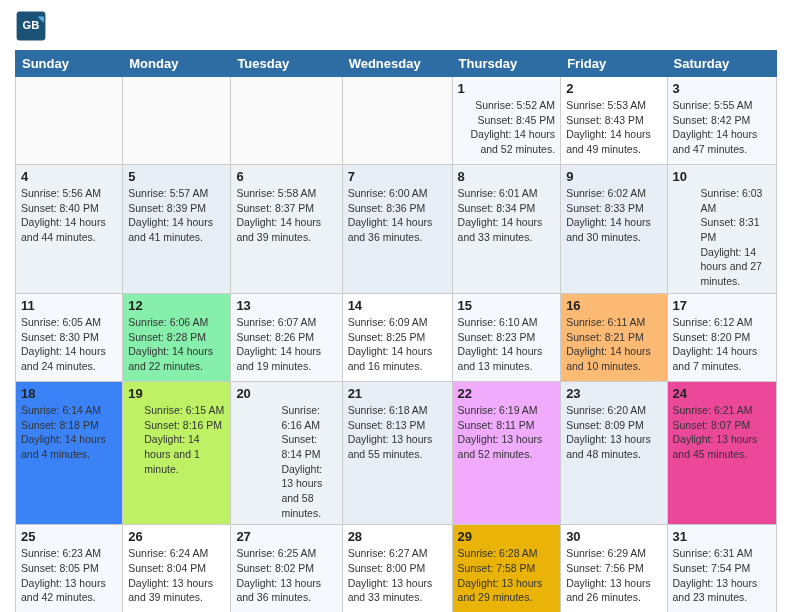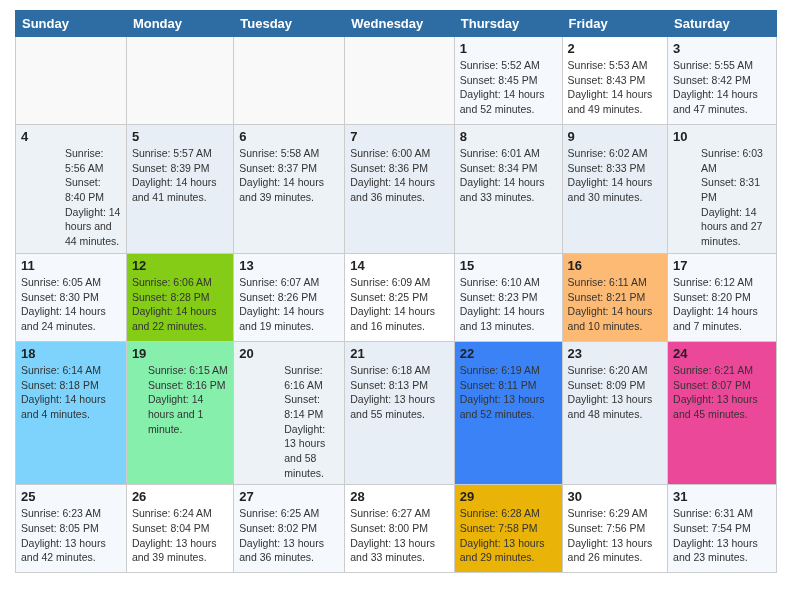--- a/index.html
+++ b/index.html
@@ -21,20 +21,39 @@
     .day-number { font-weight: bold; font-size: 13px; margin-bottom: 2px; color: #222; }
     .day-info { font-size: 10.5px; color: #333; line-height: 1.4; }
     tr:nth-child(even) td { background-color: #f0f4f8; }
     tr:nth-child(even) td:nth-child(even) { background-color: #e8eef5; }
     tr.header-row th { }
   </style>
 </head>
 <body>
 
 <div class="container">
+  <div class="header">
+    <div class="logo">
+      <svg class="logo-icon" viewBox="0 0 40 40" xmlns="http://www.w3.org/2000/svg">
+        <rect x="2" y="2" width="36" height="36" rx="4" fill="#1a5276"></rect>
+        <text x="20" y="24" text-anchor="middle" fill="white" font-size="14" font-weight="bold" font-family="Arial">GB</text>
+        <polygon points="28,8 36,16 36,8" fill="#5dade2"></polygon>
+      </svg>
+      <div>
+        <div style="font-size:20px;font-weight:bold;color:#1a5276;line-height:1.1;">
+          <span style="color:#2e86c1;"></span><br>
+          <span></span>
+        </div>
+      </div>
+    </div>
+    <div class="title-block">
+      <div class="month-title"></div>
+      <div class="location-title"></div>
+    </div>
+  </div>
 
   <table>
     <thead>
       <tr class="header-row">
       <th>Sunday</th>
           <th>Monday</th>
           <th>Tuesday</th>
           <th>Wednesday</th>
           <th>Thursday</th>
           <th>Friday</th>
@@ -42,41 +61,41 @@
         </tr>
     </thead>
     <tbody id="calendar-body">
     <tr>
           <td class="empty" style="background-color: rgb(249, 249, 249);"></td>
           <td class="empty" style="background-color: rgb(249, 249, 249);"></td>
           <td class="empty" style="background-color: rgb(249, 249, 249);"></td>
           <td class="empty" style="background-color: rgb(249, 249, 249);"></td>
           <td style="background-color: rgb(245, 248, 252);">
             <div class="day-number">1</div>
-            <div class="day-info" style="white-space: pre-line;">Sunrise: 5:52 AM
+            <div class="day-info" style="white-space: pre-line; text-align: right;">Sunrise: 5:52 AM
 Sunset: 8:45 PM
 Daylight: 14 hours and 52 minutes.</div>
           </td>
           <td style="background-color: rgb(255, 255, 255);">
             <div class="day-number">2</div>
             <div class="day-info" style="white-space: pre-line;">Sunrise: 5:53 AM
 Sunset: 8:43 PM
 Daylight: 14 hours and 49 minutes.</div>
           </td>
           <td style="background-color: rgb(245, 248, 252);">
             <div class="day-number">3</div>
             <div class="day-info" style="white-space: pre-line;">Sunrise: 5:55 AM
 Sunset: 8:42 PM
 Daylight: 14 hours and 47 minutes.</div>
           </td>
         </tr>
         <tr>
           <td style="background-color: rgb(237, 242, 247);">
             <div class="day-number">4</div>
-            <div class="day-info" style="white-space: pre-line; margin-left: 44px;">Sunrise: 5:56 AM
+            <div class="day-info" style="white-space: pre-line;">Sunrise: 5:56 AM
 Sunset: 8:40 PM
 Daylight: 14 hours and 44 minutes.</div>
           </td>
           <td style="background-color: rgb(232, 238, 245);">
             <div class="day-number">5</div>
             <div class="day-info" style="white-space: pre-line;">Sunrise: 5:57 AM
 Sunset: 8:39 PM
 Daylight: 14 hours and 41 minutes.</div>
           </td>
           <td style="background-color: rgb(237, 242, 247);">
@@ -110,21 +129,21 @@
 Daylight: 14 hours and 27 minutes.</div>
           </td>
         </tr>
         <tr>
           <td style="background-color: rgb(245, 248, 252);">
             <div class="day-number">11</div>
             <div class="day-info" style="white-space: pre-line;">Sunrise: 6:05 AM
 Sunset: 8:30 PM
 Daylight: 14 hours and 24 minutes.</div>
           </td>
-          <td style="background-color: #84cc16;">
+          <td style="background-color: #86efac;">
             <div class="day-number">12</div>
             <div class="day-info" style="white-space: pre-line;">Sunrise: 6:06 AM
 Sunset: 8:28 PM
 Daylight: 14 hours and 22 minutes.</div>
           </td>
           <td style="background-color: rgb(245, 248, 252);">
             <div class="day-number">13</div>
             <div class="day-info" style="white-space: pre-line;">Sunrise: 6:07 AM
 Sunset: 8:26 PM
 Daylight: 14 hours and 19 minutes.</div>
@@ -148,45 +167,45 @@
 Daylight: 14 hours and 10 minutes.</div>
           </td>
           <td style="background-color: rgb(245, 248, 252);">
             <div class="day-number">17</div>
             <div class="day-info" style="white-space: pre-line;">Sunrise: 6:12 AM
 Sunset: 8:20 PM
 Daylight: 14 hours and 7 minutes.</div>
           </td>
         </tr>
         <tr>
-          <td style="background-color: #7dd3fc;">
+          <td style="background-color: #3b82f6;">
             <div class="day-number">18</div>
             <div class="day-info" style="white-space: pre-line;">Sunrise: 6:14 AM
 Sunset: 8:18 PM
 Daylight: 14 hours and 4 minutes.</div>
           </td>
-          <td style="background-color: #86efac;">
+          <td style="background-color: #bef264;">
             <div class="day-number">19</div>
             <div class="day-info" style="white-space: pre-line; margin-left: 16px;">Sunrise: 6:15 AM
 Sunset: 8:16 PM
 Daylight: 14 hours and 1 minute.</div>
           </td>
           <td style="background-color: rgb(237, 242, 247);">
             <div class="day-number">20</div>
             <div class="day-info" style="white-space: pre-line; margin-left: 45px;">Sunrise: 6:16 AM
 Sunset: 8:14 PM
 Daylight: 13 hours and 58 minutes.</div>
           </td>
           <td style="background-color: rgb(232, 238, 245);">
             <div class="day-number">21</div>
             <div class="day-info" style="white-space: pre-line;">Sunrise: 6:18 AM
 Sunset: 8:13 PM
 Daylight: 13 hours and 55 minutes.</div>
           </td>
-          <td style="background-color: #3b82f6;">
+          <td style="background-color: #f0abfc;">
             <div class="day-number">22</div>
             <div class="day-info" style="white-space: pre-line;">Sunrise: 6:19 AM
 Sunset: 8:11 PM
 Daylight: 13 hours and 52 minutes.</div>
           </td>
           <td style="background-color: rgb(232, 238, 245);">
             <div class="day-number">23</div>
             <div class="day-info" style="white-space: pre-line;">Sunrise: 6:20 AM
 Sunset: 8:09 PM
 Daylight: 13 hours and 48 minutes.</div>

